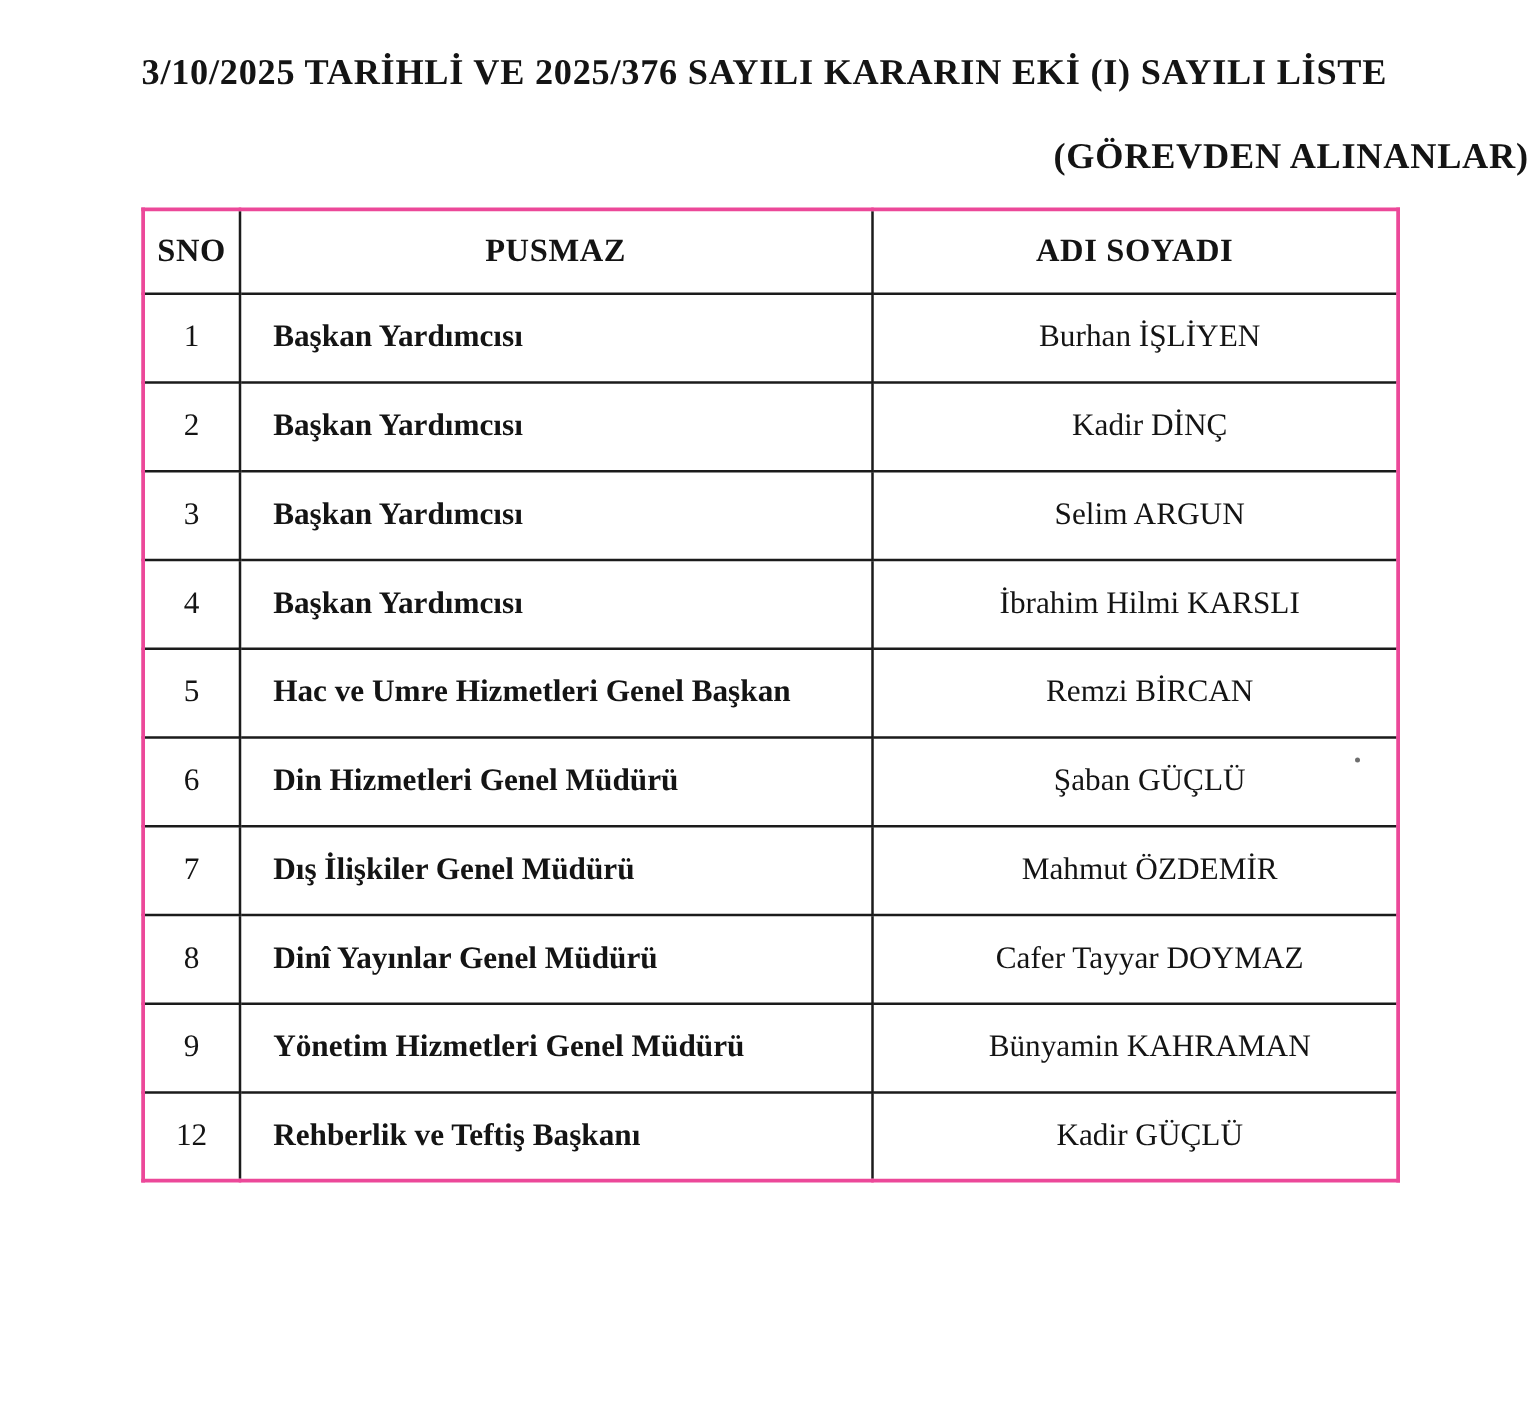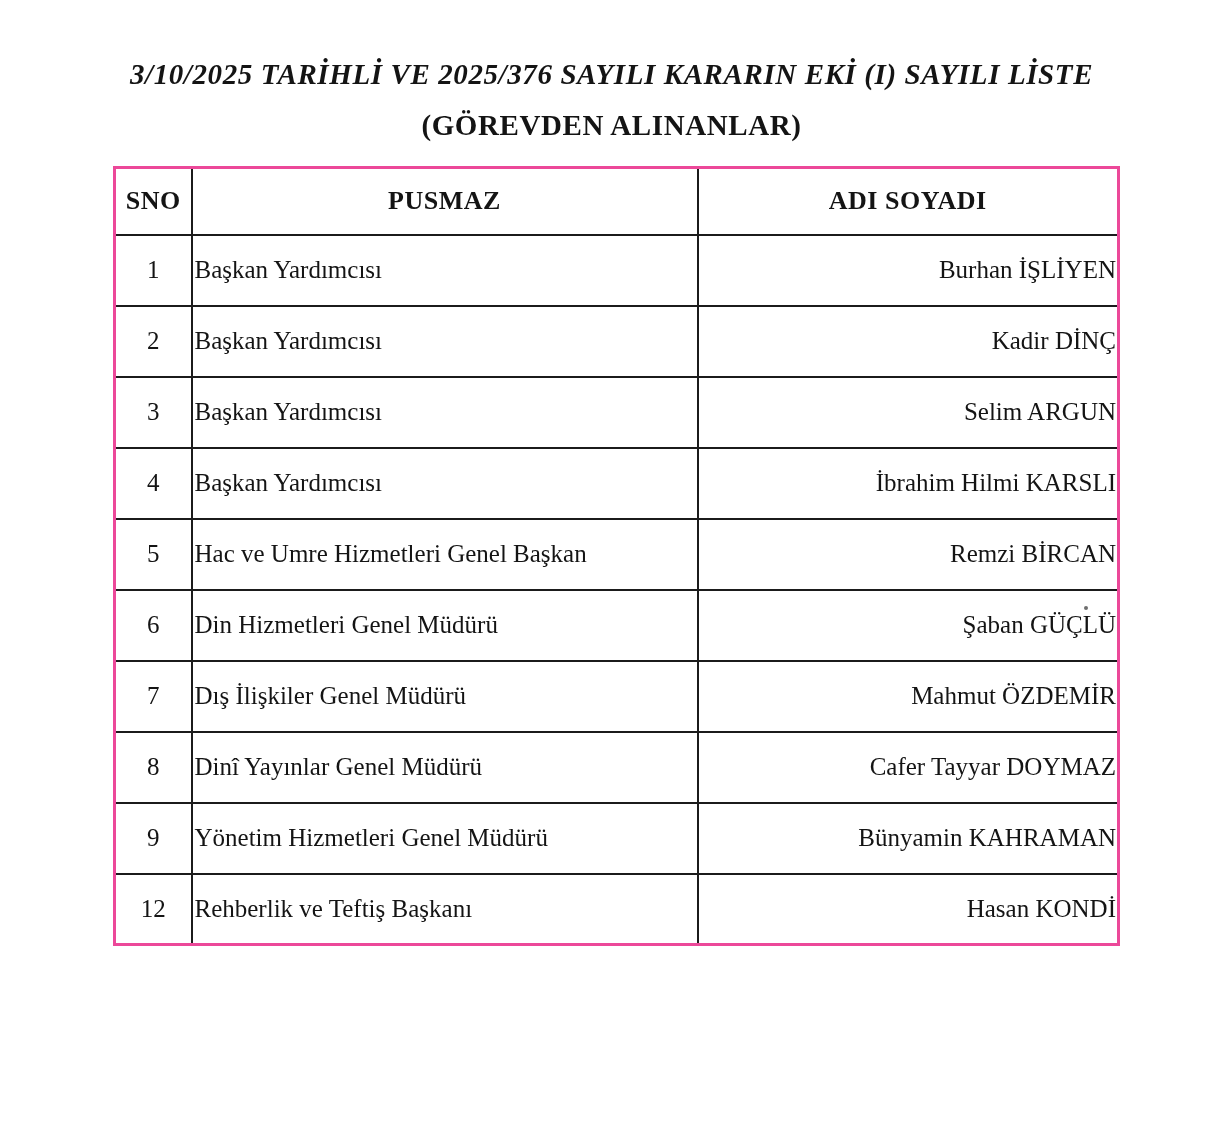--- a/index.html
+++ b/index.html
@@ -19,22 +19,22 @@
   .doc-title-line {
     position: absolute;
     left: 0;
     right: 0;
     text-align: center;
     font-weight: 700;
     font-size: 29px;
     letter-spacing: 0.6px;
     white-space: nowrap;
   }
-  .doc-title-line.line1 { top: 58px; font-style: italic; }
-  .doc-title-line.line2 { top: 109px; }
+  .doc-title-line.line1 { top: 42px; }
+  .doc-title-line.line2 { top: 109px; text-align: right; }
 
   table.list {
     position: absolute;
     left: 113px;
     top: 166px;
     width: 1004px;
     border-collapse: collapse;
     table-layout: fixed;
     border: 3px solid #ec4899;
   }
@@ -54,22 +54,22 @@
     letter-spacing: 0.5px;
     text-align: center;
   }
   td { font-size: 25px; }
 
   col.c-sno { width: 77px; }
   col.c-unvan { width: 506px; }
   col.c-ad { width: 421px; }
 
   td.sno-cell { text-align: center; }
-  td.unvan-cell { padding-left: 2px; text-align: left; }
-  td.name-cell { padding-left: 25px; text-align: right; }
+  td.unvan-cell { padding-left: 26px; text-align: left; font-weight: bold; }
+  td.name-cell { padding-left: 25px; text-align: center; }
 
   .scan-dot {
     position: absolute;
     left: 1084px;
     top: 606px;
     width: 4px;
     height: 4px;
     border-radius: 50%;
     background: #6e6e6e;
   }
@@ -138,20 +138,20 @@
         <td class="name-cell">Cafer Tayyar DOYMAZ</td>
       </tr>
       <tr>
         <td class="sno-cell">9</td>
         <td class="unvan-cell">Yönetim Hizmetleri Genel Müdürü</td>
         <td class="name-cell">Bünyamin KAHRAMAN</td>
       </tr>
       <tr>
         <td class="sno-cell">12</td>
         <td class="unvan-cell">Rehberlik ve Teftiş Başkanı</td>
-        <td class="name-cell">Hasan KONDİ</td>
+        <td class="name-cell">Kadir GÜÇLÜ</td>
       </tr>
     </tbody>
   </table>
 
   <div class="scan-dot"></div>
 
 </div>
 
 </body></html>

